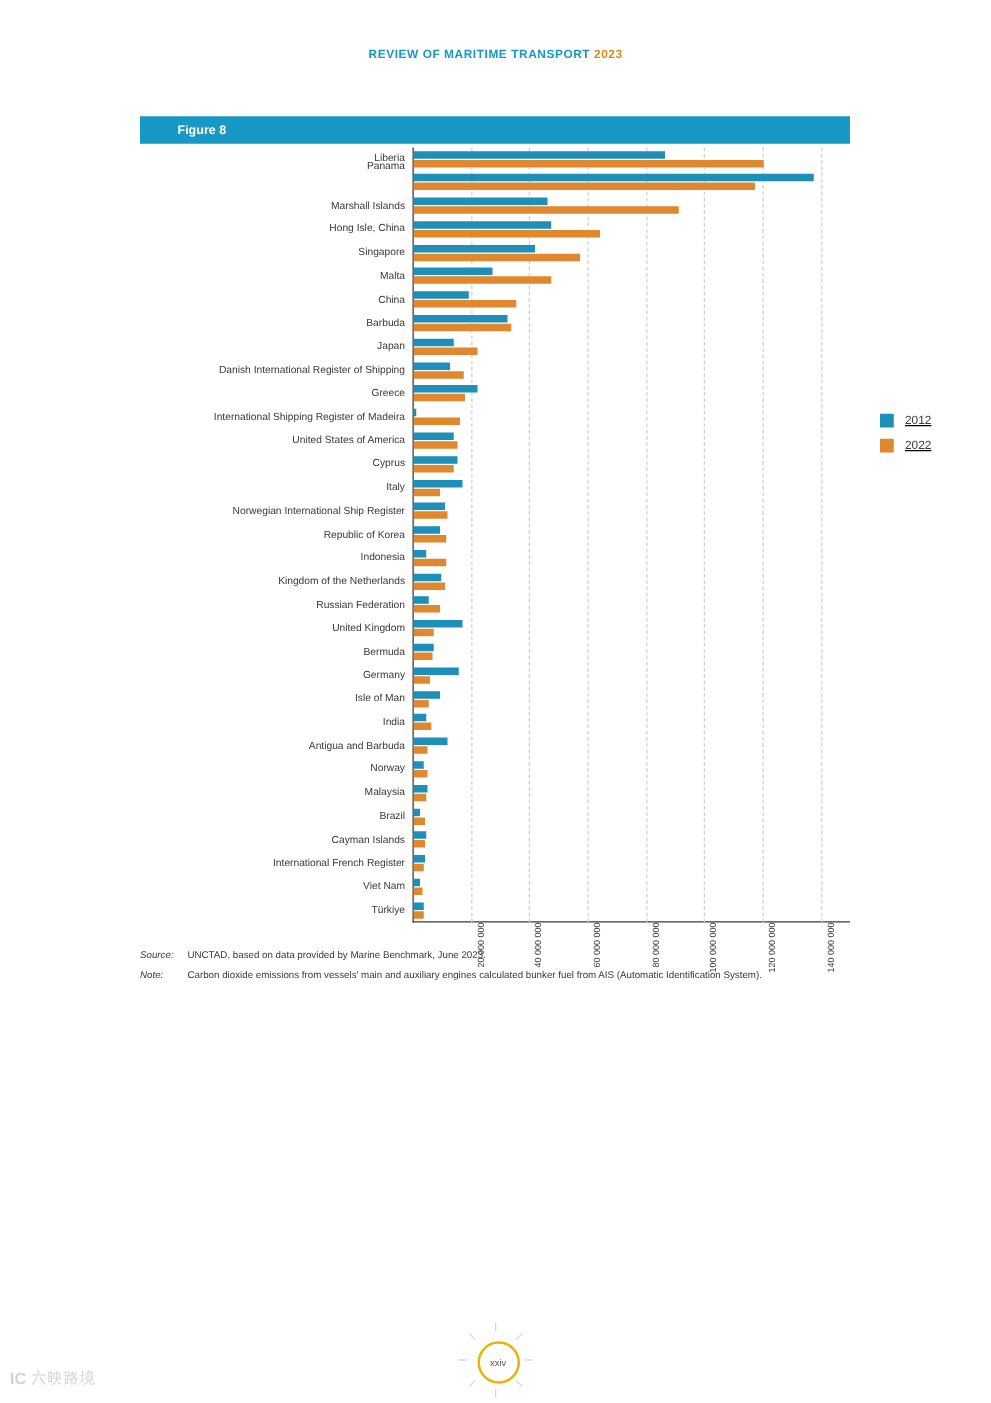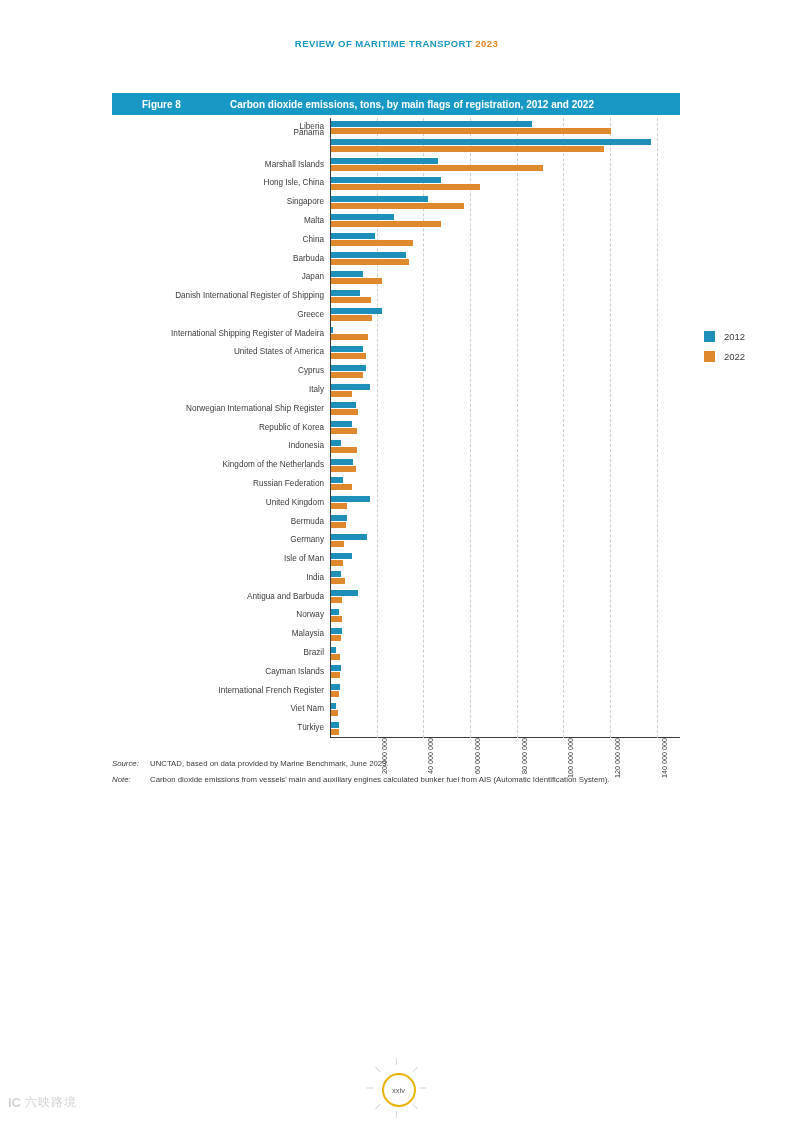--- a/index.html
+++ b/index.html
@@ -64,21 +64,21 @@
     position:absolute;top:0;
     font-size:7.2px;color:#3a3a3a;white-space:nowrap;
     transform-origin:left top;
     transform:rotate(-90deg) translateX(-100%);
   }
 
   
   .legend{
     position:absolute;left:592px;top:213px;
   }
-  .legend-row{display:flex;align-items:center;margin-bottom:9px;}
+  .legend-row{display:flex;align-items:center;margin-bottom:9px;text-decoration:underline;}
   .legend-sw{width:11px;height:11px;margin-right:9px;}
   .legend-txt{font-size:9.5px;color:#3a3a3a;}
 
   
   .notes{
     position:absolute;left:112px;top:758px;width:570px;
     font-size:7.8px;color:#3a3a3a;line-height:1.5;
   }
   .note-row{display:flex;margin-bottom:4px;}
   .note-key{width:38px;flex:0 0 38px;font-style:italic;}
@@ -111,21 +111,20 @@
 </head>
 <body>
 
 <div class="page-header">
   <span>REVIEW OF MARITIME TRANSPORT</span>
   <span class="year">2023</span>
 </div>
 
 <div class="figure-bar" style="background: rgb(24, 152, 196);">
   <span class="fig-num">Figure 8</span>
-  <span class="fig-title">Carbon dioxide emissions, tons, by main flags of registration, 2012 and 2022</span>
 </div>
 
 <div class="chart-wrap">
   <div class="labels-col" id="labels-col">
       <div class="cat-label" style="top: 5px;">Liberia</div>
       <div class="cat-label" style="top: 11px;">Panama</div>
       <div class="cat-label" style="top: 42.5758px;">Marshall Islands</div>
       <div class="cat-label" style="top: 61.3636px;">Hong Isle, China</div>
       <div class="cat-label" style="top: 80.1515px;">Singapore</div>
       <div class="cat-label" style="top: 98.9394px;">Malta</div>

